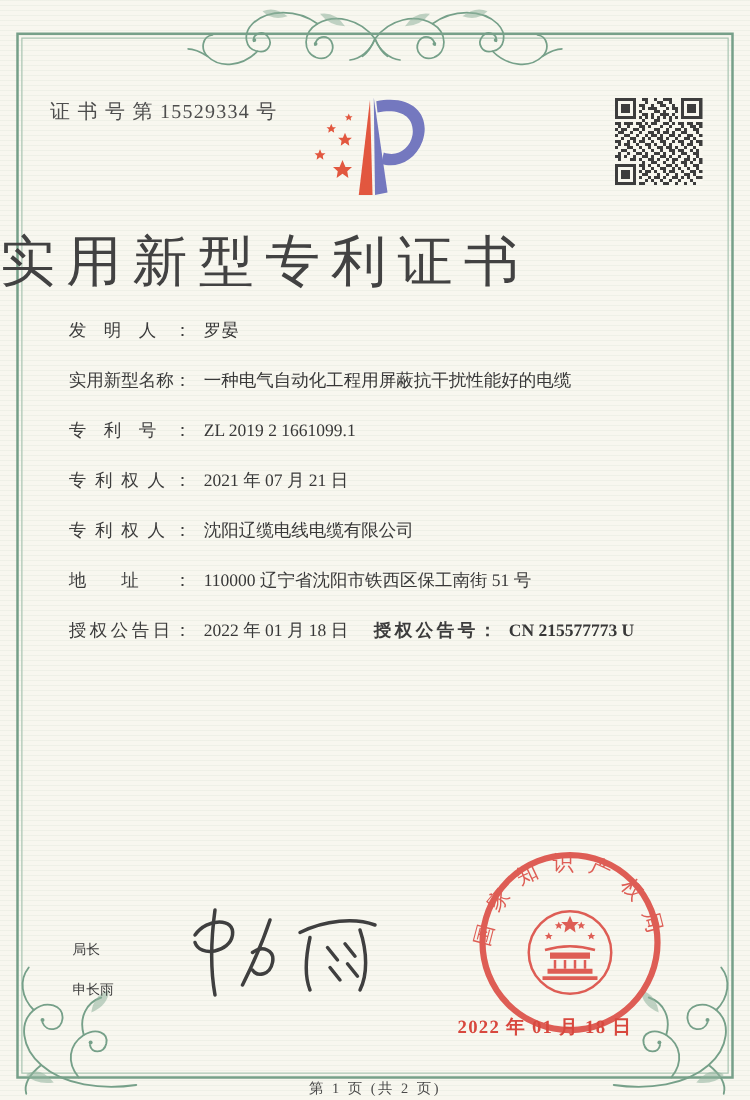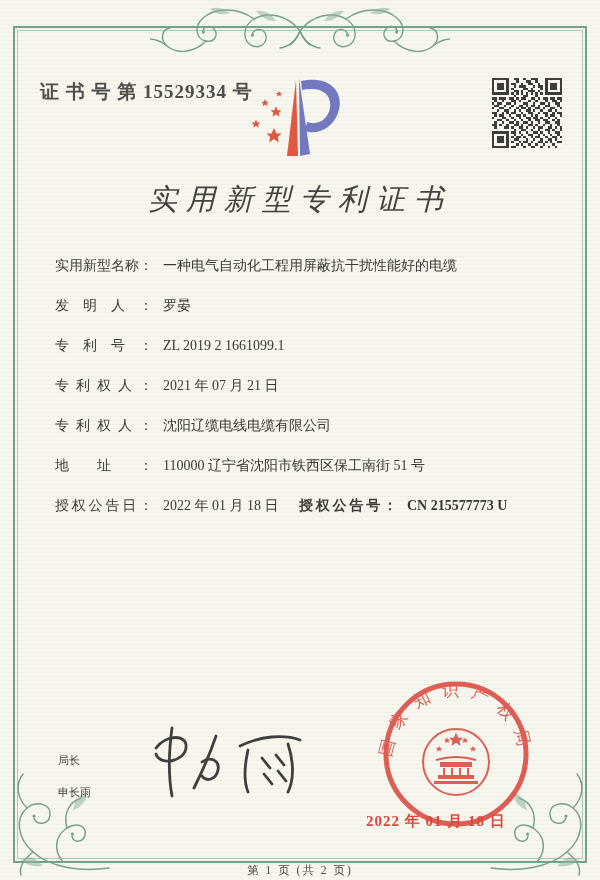--- a/index.html
+++ b/index.html
@@ -8,25 +8,25 @@
     background:#f8f7ef;
     background-image:repeating-linear-gradient(180deg, rgba(140,175,150,.09) 0 1px, transparent 1px 4px);
     font-family:"Liberation Serif","DejaVu Serif",serif;color:#3e3e3e;
   }
   .frame{position:absolute;left:13px;top:26px;right:13px;bottom:17px;border:2px solid #76a089;}
   .frame::before{content:"";position:absolute;inset:2px;border:1px solid #aac6b4;}
   .orn{position:absolute;pointer-events:none;}
   .orn-top{left:150px;top:1px;}
   .orn-bl{left:3px;top:770px;}
   .orn-br{right:3px;top:770px;transform:scaleX(-1);}
-  .cert-no{position:absolute;left:40px;top:79px;font-size:19px;letter-spacing:1px;color:#4d4d4d;font-weight:bold;}
+  .cert-no{position:absolute;left:40px;top:79px;font-size:16px;letter-spacing:1px;color:#4d4d4d;}
   .logo{position:absolute;left:243px;top:76px;}
   .qr{position:absolute;left:492px;top:78px;}
-  .title{position:absolute;left:0;right:0;top:180px;margin:0;text-align:center;
-    font-size:29px;font-weight:500;letter-spacing:9px;color:#424242;font-style:italic;}
+  .title{position:absolute;left:0;right:0;top:180px;margin:0;text-align:left;
+    font-size:44px;font-weight:500;letter-spacing:9px;color:#424242;}
   .fields{position:absolute;left:55px;top:256px;width:505px;font-size:14px;}
   .row{position:relative;height:40px;line-height:20px;}
   .lbl{display:inline-block;width:98px;text-align:justify;text-align-last:justify;color:#3c3c3c;vertical-align:top;}
   .val{margin-left:10px;color:#383838;}
   .grant-right{position:absolute;left:244px;top:0;font-weight:bold;}
   .paras{position:absolute;left:52px;top:530px;width:498px;font-size:14.5px;line-height:25px;
     font-style:italic;text-align:justify;color:#424242;}
   .paras p{margin:0;text-indent:2em;}
   .signoff{position:absolute;left:58px;top:744px;font-size:11px;line-height:32px;color:#3c3c3c;}
   .sig{position:absolute;left:132px;top:722px;}
@@ -110,24 +110,24 @@
       <path d="M1,1h5v5h-5z M23,1h5v5h-5z M1,23h5v5h-5z" fill="#f8f7ef"></path>
       <path d="M2,2h3v3h-3z M24,2h3v3h-3z M2,24h3v3h-3z"></path>
       <path d="M9,0h2v1h-2z M13,0h1v1h-1z M16,0h3v1h-3z M10,1h1v1h-1z M14,1h2v1h-2z M18,1h1v1h-1z M8,2h2v1h-2z M12,2h1v1h-1z M15,2h2v1h-2z M19,2h1v1h-1z M9,3h1v1h-1z M11,3h3v1h-3z M17,3h1v1h-1z M19,3h2v1h-2z M8,4h1v1h-1z M13,4h2v1h-2z M16,4h1v1h-1z M20,4h1v1h-1z M9,5h2v1h-2z M12,5h1v1h-1z M15,5h3v1h-3z M19,5h1v1h-1z M8,6h1v1h-1z M10,6h1v1h-1z M12,6h1v1h-1z M14,6h1v1h-1z M16,6h1v1h-1z M18,6h1v1h-1z M20,6h1v1h-1z M9,7h1v1h-1z M13,7h2v1h-2z M18,7h1v1h-1z M0,8h2v1h-2z M3,8h3v1h-3z M7,8h2v1h-2z M10,8h1v1h-1z M12,8h2v1h-2z M16,8h2v1h-2z M19,8h1v1h-1z M21,8h2v1h-2z M24,8h2v1h-2z M27,8h2v1h-2z M1,9h1v1h-1z M4,9h1v1h-1z M8,9h2v1h-2z M11,9h1v1h-1z M15,9h1v1h-1z M18,9h1v1h-1z M22,9h1v1h-1z M25,9h2v1h-2z M28,9h1v1h-1z M0,10h1v1h-1z M2,10h2v1h-2z M6,10h2v1h-2z M9,10h1v1h-1z M13,10h2v1h-2z M17,10h1v1h-1z M20,10h2v1h-2z M23,10h1v1h-1z M26,10h2v1h-2z M1,11h2v1h-2z M5,11h1v1h-1z M8,11h1v1h-1z M11,11h2v1h-2z M14,11h1v1h-1z M16,11h2v1h-2z M19,11h1v1h-1z M22,11h2v1h-2z M27,11h1v1h-1z M0,12h1v1h-1z M3,12h2v1h-2z M7,12h1v1h-1z M10,12h1v1h-1z M12,12h2v1h-2z M15,12h1v1h-1z M18,12h2v1h-2z M21,12h1v1h-1z M24,12h2v1h-2z M28,12h1v1h-1z M2,13h1v1h-1z M5,13h2v1h-2z M9,13h1v1h-1z M11,13h1v1h-1z M14,13h2v1h-2z M17,13h1v1h-1z M20,13h1v1h-1z M23,13h2v1h-2z M26,13h1v1h-1z M0,14h2v1h-2z M4,14h1v1h-1z M6,14h1v1h-1z M8,14h2v1h-2z M12,14h1v1h-1z M15,14h2v1h-2z M19,14h1v1h-1z M21,14h2v1h-2z M25,14h1v1h-1z M27,14h2v1h-2z M1,15h1v1h-1z M3,15h2v1h-2z M7,15h1v1h-1z M10,15h2v1h-2z M13,15h1v1h-1z M16,15h1v1h-1z M18,15h1v1h-1z M22,15h1v1h-1z M24,15h2v1h-2z M28,15h1v1h-1z M0,16h1v1h-1z M4,16h2v1h-2z M8,16h1v1h-1z M11,16h1v1h-1z M14,16h2v1h-2z M17,16h2v1h-2z M20,16h1v1h-1z M23,16h1v1h-1z M26,16h1v1h-1z M2,17h2v1h-2z M6,17h1v1h-1z M9,17h1v1h-1z M12,17h1v1h-1z M15,17h1v1h-1z M18,17h2v1h-2z M21,17h2v1h-2z M25,17h1v1h-1z M27,17h1v1h-1z M1,18h1v1h-1z M4,18h1v1h-1z M7,18h2v1h-2z M10,18h1v1h-1z M13,18h2v1h-2z M16,18h1v1h-1z M19,18h1v1h-1z M22,18h2v1h-2z M26,18h2v1h-2z M0,19h2v1h-2z M3,19h1v1h-1z M6,19h1v1h-1z M9,19h2v1h-2z M12,19h1v1h-1z M15,19h2v1h-2z M18,19h1v1h-1z M21,19h1v1h-1z M24,19h1v1h-1z M27,19h1v1h-1z M1,20h1v1h-1z M5,20h2v1h-2z M8,20h1v1h-1z M11,20h2v1h-2z M14,20h1v1h-1z M17,20h1v1h-1z M19,20h2v1h-2z M23,20h2v1h-2z M26,20h1v1h-1z M28,20h1v1h-1z M9,21h1v1h-1z M12,21h2v1h-2z M16,21h1v1h-1z M19,21h1v1h-1z M22,21h2v1h-2z M25,21h1v1h-1z M28,21h1v1h-1z M8,22h2v1h-2z M11,22h1v1h-1z M14,22h1v1h-1z M17,22h2v1h-2z M20,22h1v1h-1z M23,22h1v1h-1z M26,22h2v1h-2z M9,23h1v1h-1z M12,23h1v1h-1z M15,23h2v1h-2z M19,23h1v1h-1z M21,23h1v1h-1z M24,23h1v1h-1z M27,23h1v1h-1z M8,24h1v1h-1z M10,24h2v1h-2z M13,24h1v1h-1z M16,24h1v1h-1z M18,24h2v1h-2z M22,24h1v1h-1z M25,24h2v1h-2z M28,24h1v1h-1z M9,25h2v1h-2z M14,25h1v1h-1z M17,25h1v1h-1z M20,25h1v1h-1z M23,25h2v1h-2z M26,25h1v1h-1z M8,26h1v1h-1z M11,26h1v1h-1z M13,26h2v1h-2z M16,26h1v1h-1z M19,26h2v1h-2z M22,26h1v1h-1z M24,26h1v1h-1z M27,26h2v1h-2z M10,27h1v1h-1z M12,27h1v1h-1z M15,27h1v1h-1z M18,27h1v1h-1z M21,27h1v1h-1z M25,27h1v1h-1z M8,28h2v1h-2z M13,28h1v1h-1z M16,28h2v1h-2z M20,28h1v1h-1z M23,28h1v1h-1z M26,28h1v1h-1z"></path>
     </g>
   </svg>
 
   <h1 class="title">实用新型专利证书</h1>
 
   <div class="fields">
     <div class="row">
-      <span class="lbl">实用新型名称：</span><span class="val">一种电气自动化工程用屏蔽抗干扰性能好的电缆</span>
+      <span class="lbl">发明人：</span><span class="val">罗晏</span>
     </div>
     <div class="row">
-      <span class="lbl">发明人：</span><span class="val">罗晏</span>
+      <span class="lbl">实用新型名称：</span><span class="val">一种电气自动化工程用屏蔽抗干扰性能好的电缆</span>
     </div>
     <div class="row">
       <span class="lbl">专利号：</span><span class="val">ZL 2019 2 1661099.1</span>
     </div>
     <div class="row">
       <span class="lbl">专利权人：</span><span class="val">2021 年 07 月 21 日</span>
     </div>
     <div class="row">
       <span class="lbl">专利权人：</span><span class="val">沈阳辽缆电线电缆有限公司</span>
     </div>

